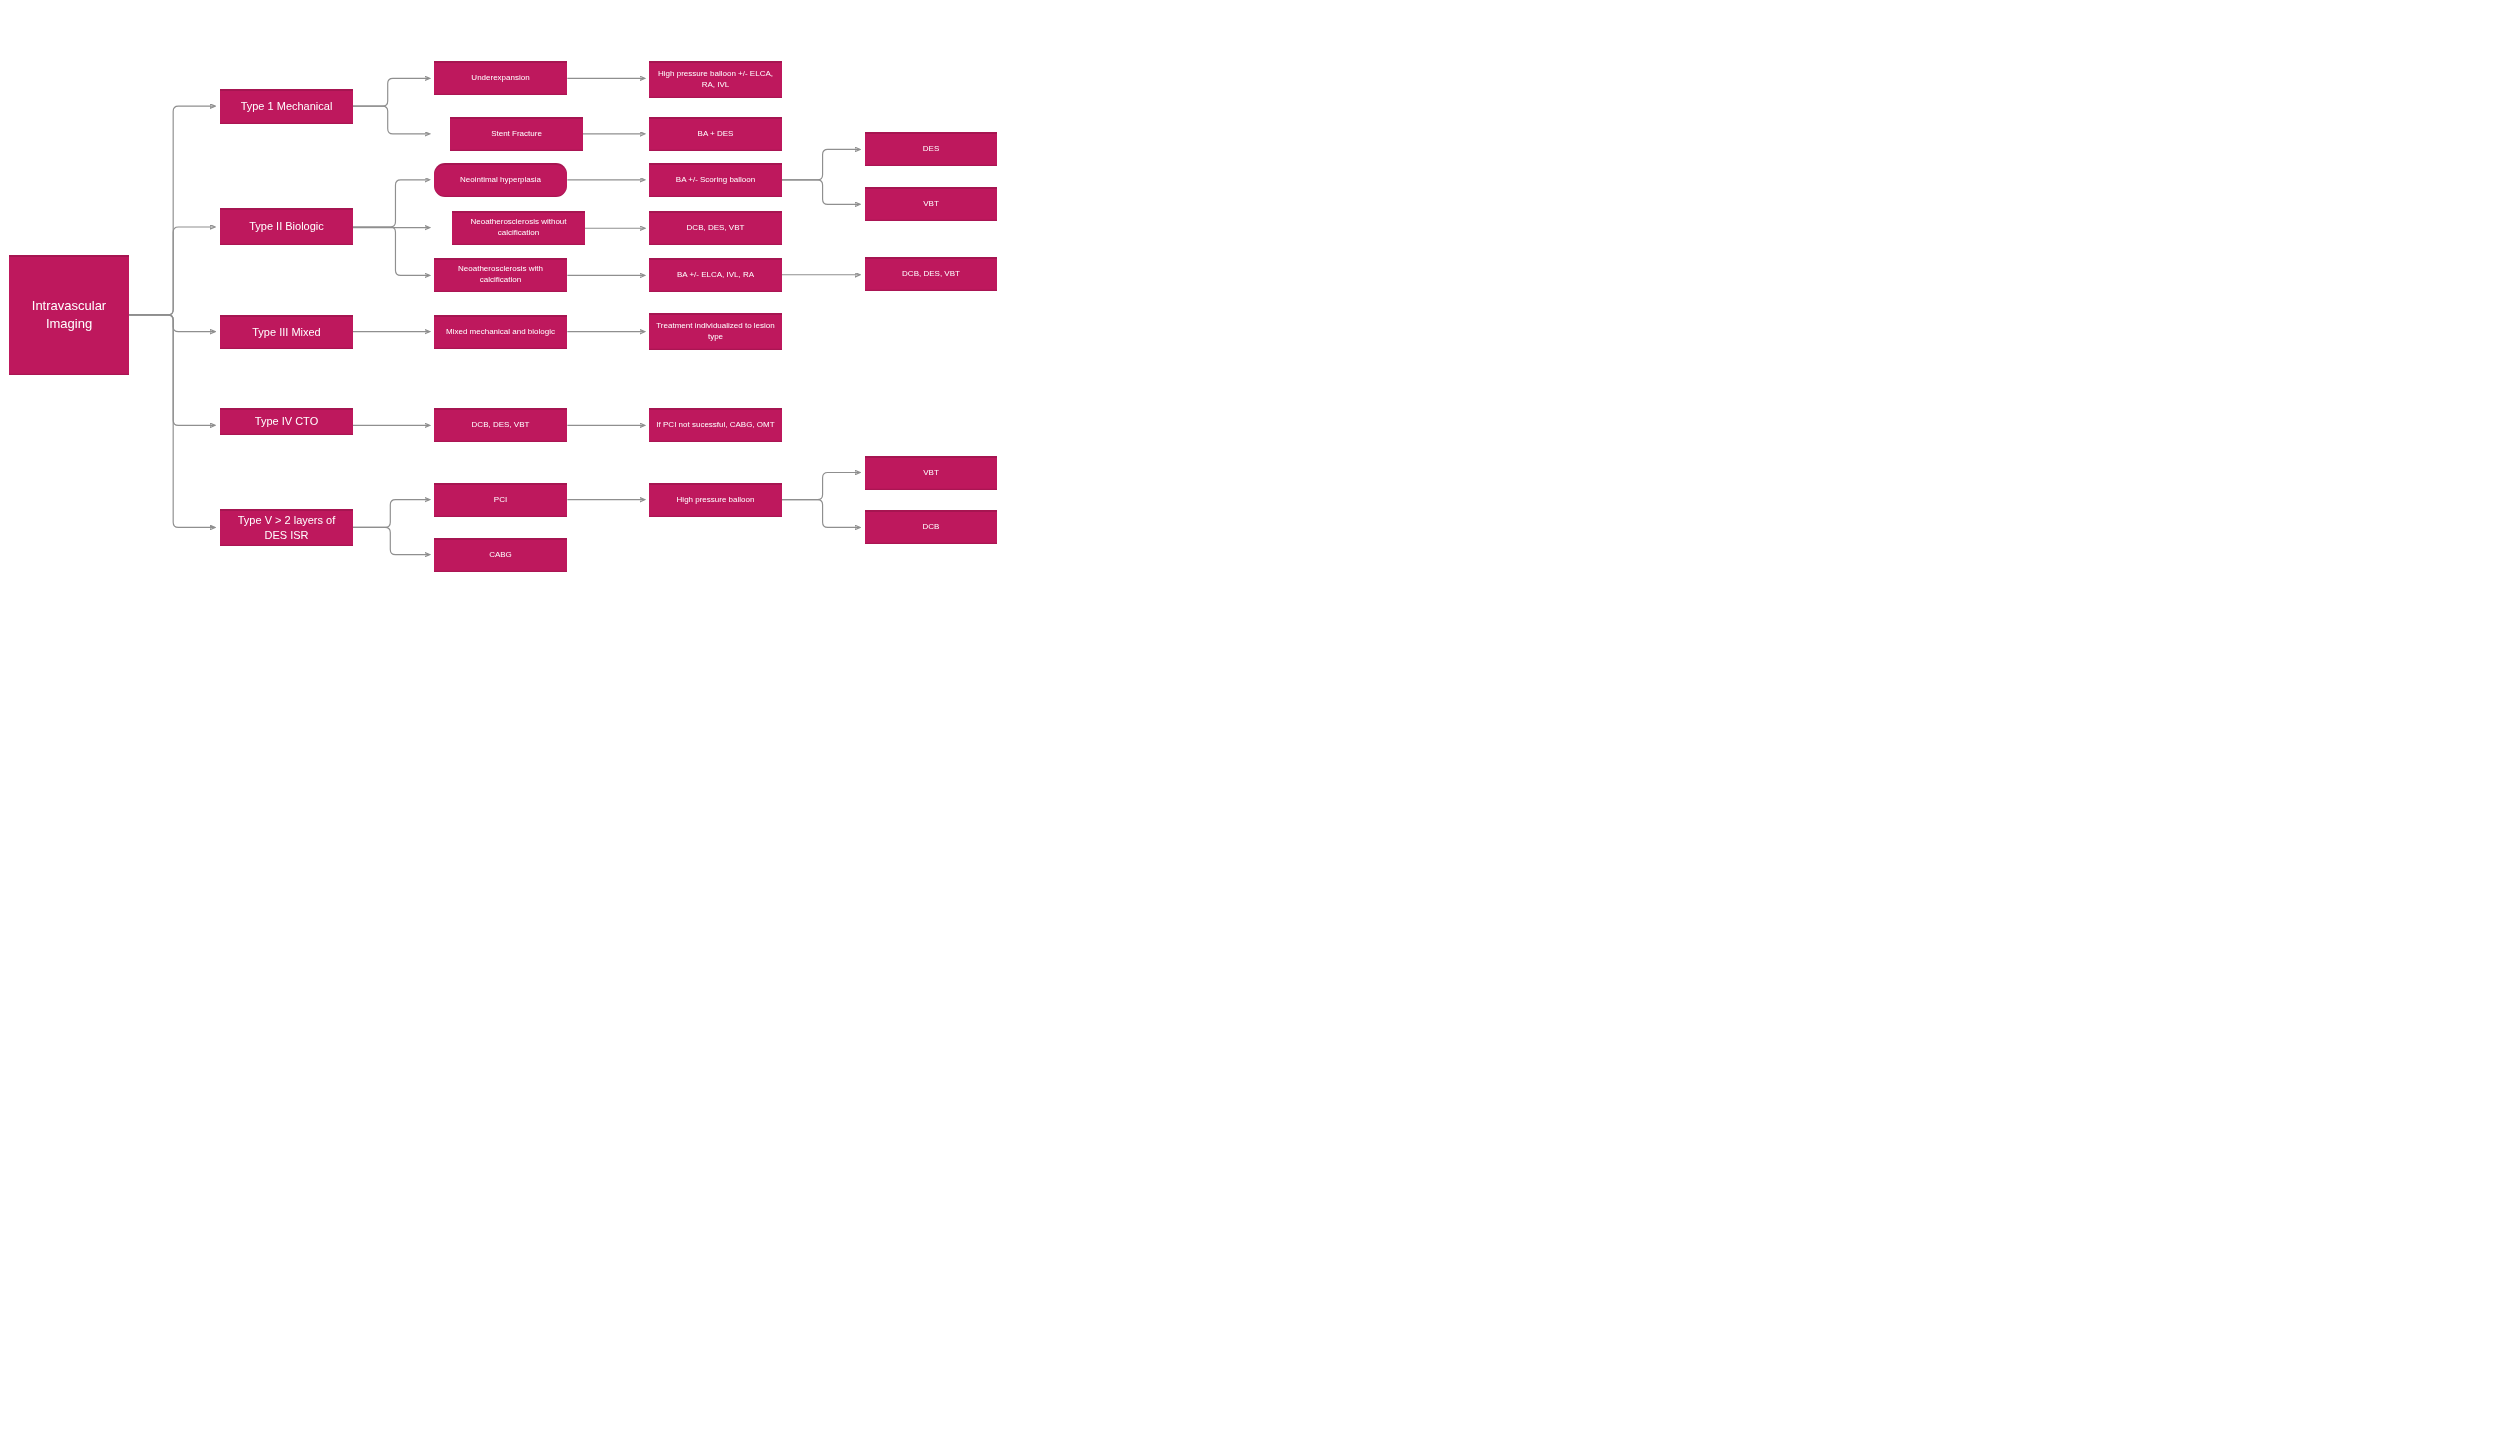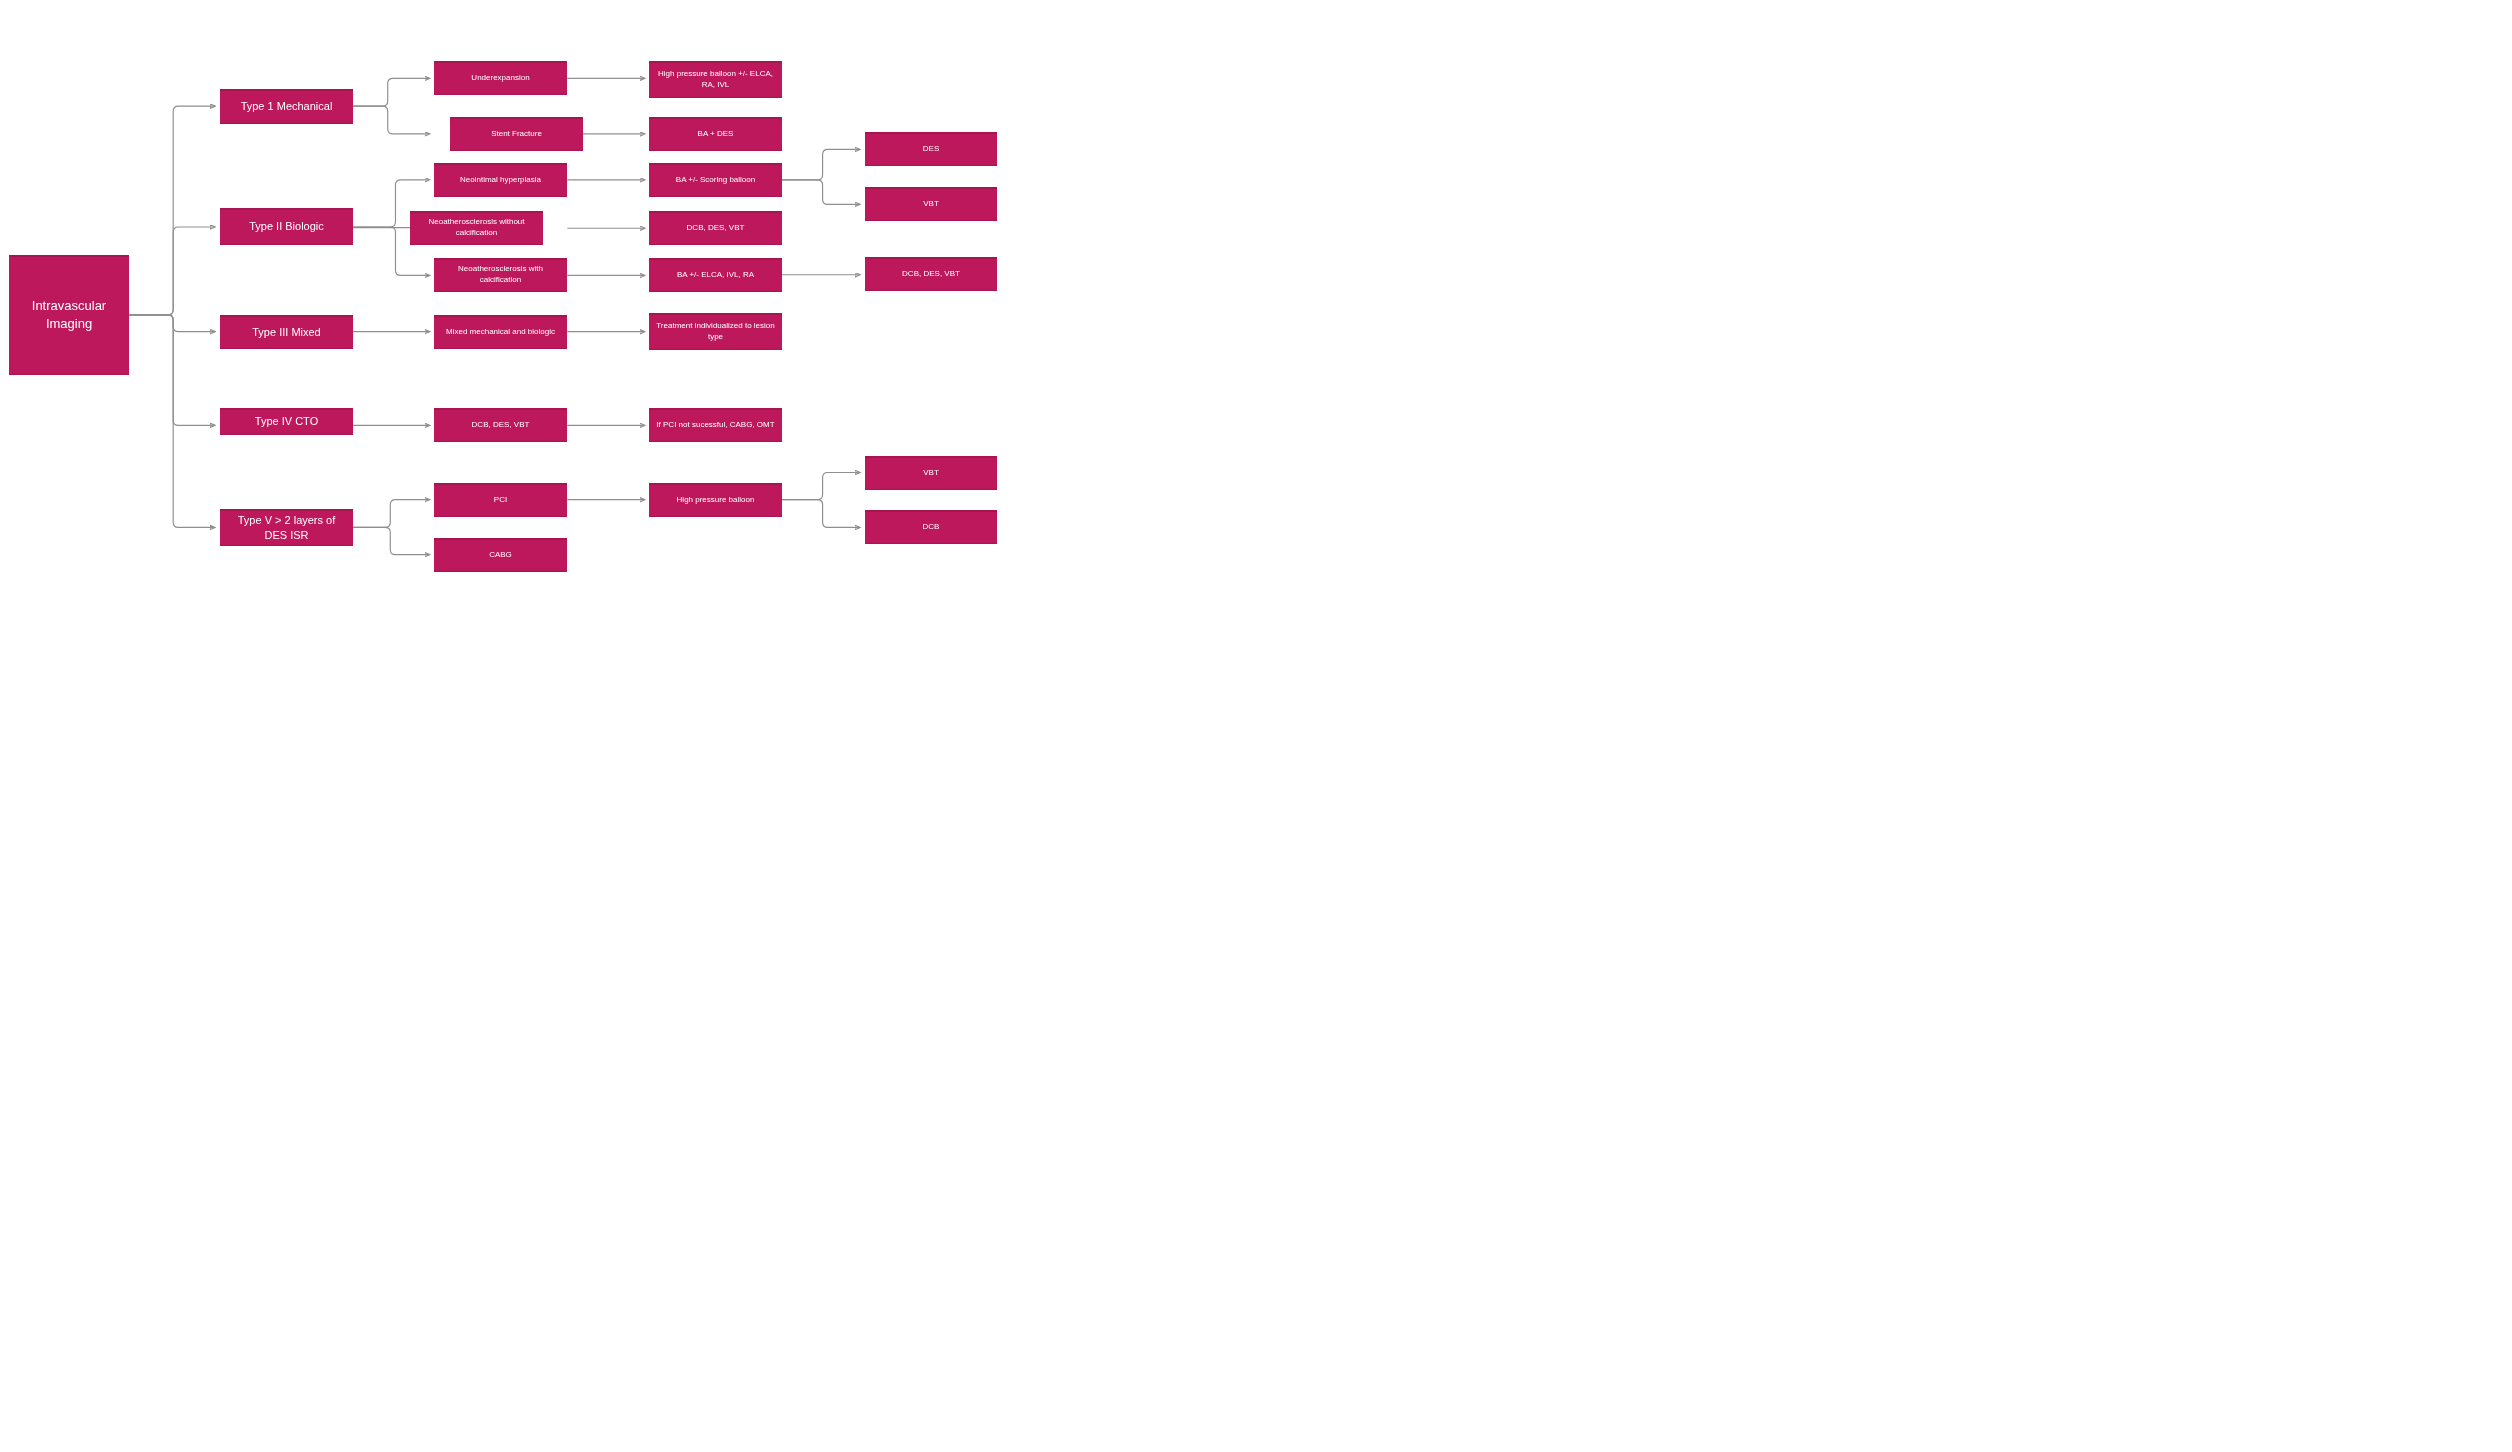--- a/index.html
+++ b/index.html
@@ -112,22 +112,22 @@
   <div class="node lg" style="left:9px; top:255px; width:120px; height:120px;">Intravascular Imaging</div>
 
   <div class="node md" style="left:220px; top:89px; width:133px; height:35px;">Type 1 Mechanical</div>
   <div class="node md" style="left:220px; top:208px; width:133px; height:37px;">Type II Biologic</div>
   <div class="node md" style="left:220px; top:315px; width:133px; height:34px;">Type III Mixed</div>
   <div class="node md" style="left:220px; top:408px; width:133px; height:27px;">Type IV CTO</div>
   <div class="node md" style="left:220px; top:509px; width:133px; height:37px;">Type V &gt; 2 layers of DES ISR</div>
 
   <div class="node sm" style="left:434px; top:61px; width:133px; height:34px;">Underexpansion</div>
   <div class="node sm" style="left:434px; top:117px; width:133px; height:34px;margin-left:16px;">Stent Fracture</div>
-  <div class="node sm" style="left:434px; top:163px; width:133px; height:34px;">Neointimal hyperplasia</div>
-  <div class="node sm" style="left:410px; top:211px; width:133px; height:34px;">Neoatherosclerosis without calcification</div>
+  <div class="node sm" style="left:434px; top:163px; width:133px; height:34px;border-radius:11px;">Neointimal hyperplasia</div>
+  <div class="node sm" style="left:452px; top:211px; width:133px; height:34px;">Neoatherosclerosis without calcification</div>
   <div class="node sm" style="left:434px; top:258px; width:133px; height:34px;">Neoatherosclerosis with calcification</div>
   <div class="node sm" style="left:434px; top:315px; width:133px; height:34px;">Mixed mechanical and biologic</div>
   <div class="node sm" style="left:434px; top:408px; width:133px; height:34px;">DCB, DES, VBT</div>
   <div class="node sm" style="left:434px; top:483px; width:133px; height:34px;">PCI</div>
   <div class="node sm" style="left:434px; top:538px; width:133px; height:34px;">CABG</div>
 
   <div class="node sm" style="left:649px; top:61px; width:133px; height:37px;">High pressure balloon +/- ELCA, RA, IVL</div>
   <div class="node sm" style="left:649px; top:117px; width:133px; height:34px;">BA + DES</div>
   <div class="node sm" style="left:649px; top:163px; width:133px; height:34px;">BA +/- Scoring balloon</div>
   <div class="node sm" style="left:649px; top:211px; width:133px; height:34px;">DCB, DES, VBT</div>

